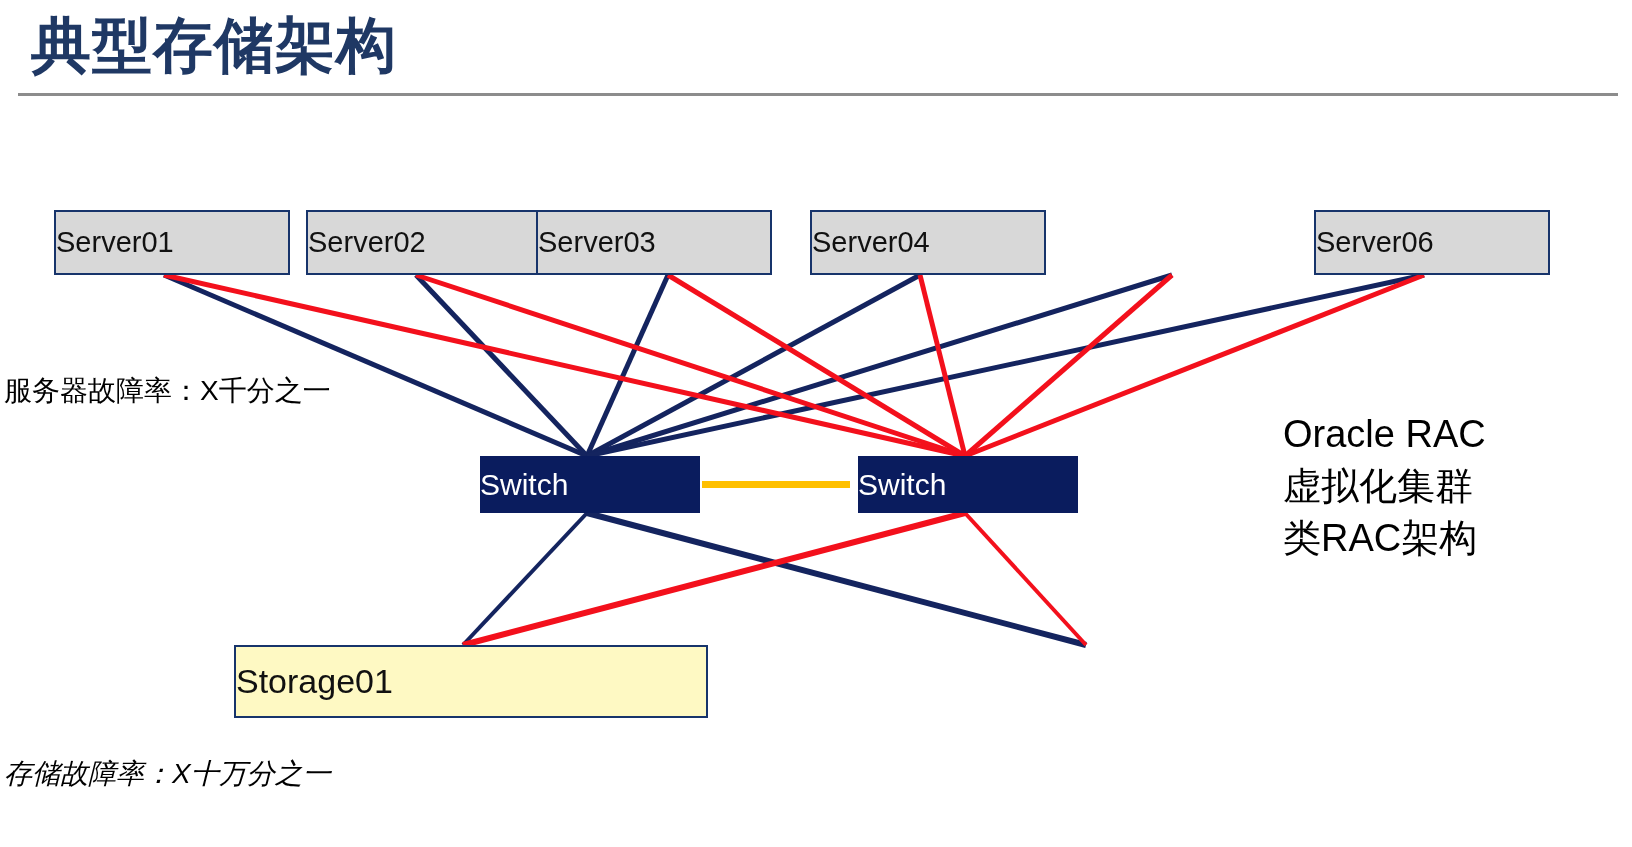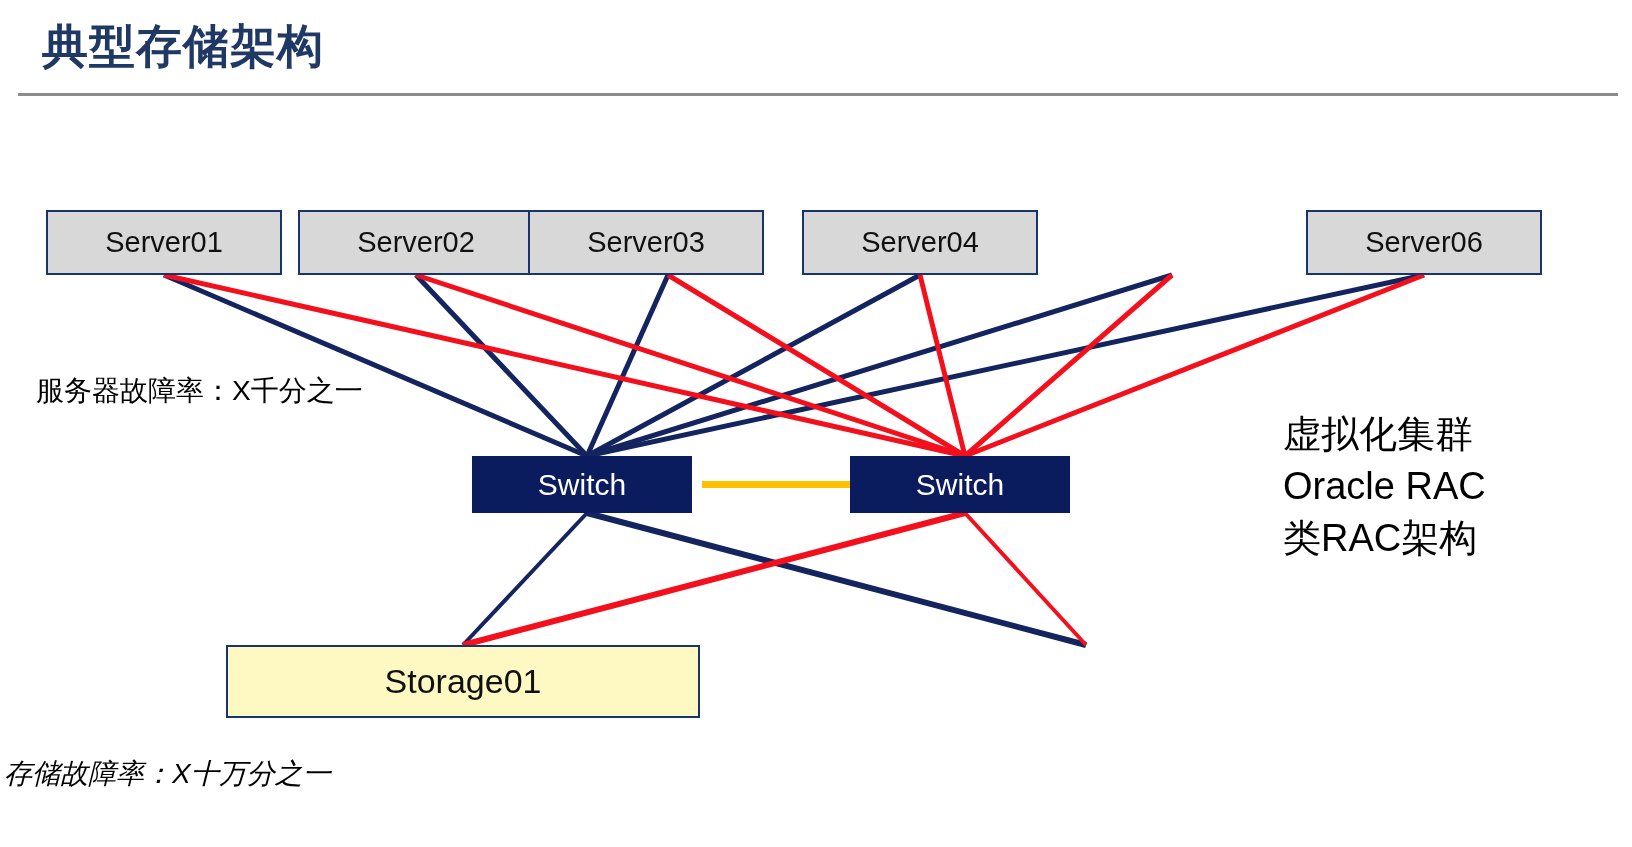--- a/index.html
+++ b/index.html
@@ -2,46 +2,46 @@
 <html><head>
 <meta charset="utf-8">
 <style>
   html,body{margin:0;padding:0;background:#fff;}
   .stage{
     position:relative;width:1632px;height:847px;background:#ffffff;
     font-family:"Liberation Sans", sans-serif;overflow:hidden;
   }
   #wires{position:absolute;left:0;top:0;width:1632px;height:847px;z-index:1;}
   .page-title{
-    position:absolute;left:42px;top:0px;margin:0;z-index:2;
-    font-size:46px;font-weight:bold;color:#1F3864;letter-spacing:1px;line-height:92px;
+    position:absolute;left:31px;top:0px;margin:0;z-index:2;
+    font-size:60px;font-weight:bold;color:#1F3864;letter-spacing:1px;line-height:92px;
   }
   .divider{position:absolute;left:18px;top:93px;width:1600px;height:3px;background:#8C8C8C;z-index:2;}
   .node{
-    position:absolute;z-index:2;display:flex;align-items:center;justify-content:center;
-    box-sizing:border-box;text-align:center;
+    position:absolute;z-index:2;display:flex;align-items:center;justify-content:flex-start;
+    box-sizing:border-box;text-align:center;margin-left:8px;
   }
   .server{
     top:210px;width:236px;height:65px;background:#D8D8D8;border:2px solid #17346B;
     font-size:29px;color:#111;
   }
   .srv1{left:46px}.srv2{left:298px}.srv3{left:528px}.srv4{left:802px}.srv5{left:1054px}.srv6{left:1306px}
   .switch{
     top:456px;width:220px;height:57px;background:#0A1C5E;color:#fff;font-size:30px;
   }
   .sw1{left:472px}.sw2{left:850px}
   .storage{
     top:645px;height:73px;background:#fef9c3;border:2px solid #17346B;
     font-size:34px;color:#111;
   }
   .st1{left:226px;width:474px}.st2{left:847px;width:478px}
   .side-label{
     position:absolute;z-index:2;font-size:28px;color:#000;white-space:nowrap;
   }
-  .lbl-server{left:4px;top:372px;margin-left:32px;}
+  .lbl-server{left:4px;top:372px;}
   .lbl-storage{left:4px;top:755px;font-style:italic;}
   .annotation{
     position:absolute;left:1283px;top:408px;z-index:2;
     font-size:38px;color:#000;line-height:52px;white-space:nowrap;
   }
 </style>
 </head>
 <body>
 
 <div class="stage" id="stage">
@@ -88,22 +88,22 @@
   <div class="side-label lbl-server">服务器故障率：X千分之一</div>
 
   <div class="node switch sw1">
     <span>Switch</span>
   </div>
   <div class="node switch sw2">
     <span>Switch</span>
   </div>
 
   <div class="annotation">
+    <div>Oracle RAC</div>
     <div>虚拟化集群</div>
-    <div>Oracle RAC</div>
     <div>类RAC架构</div>
   </div>
 
   <div class="node storage st1">
     <span>Storage01</span>
   </div>
 
   <div class="side-label lbl-storage">存储故障率：X十万分之一</div>
 
 </div>

